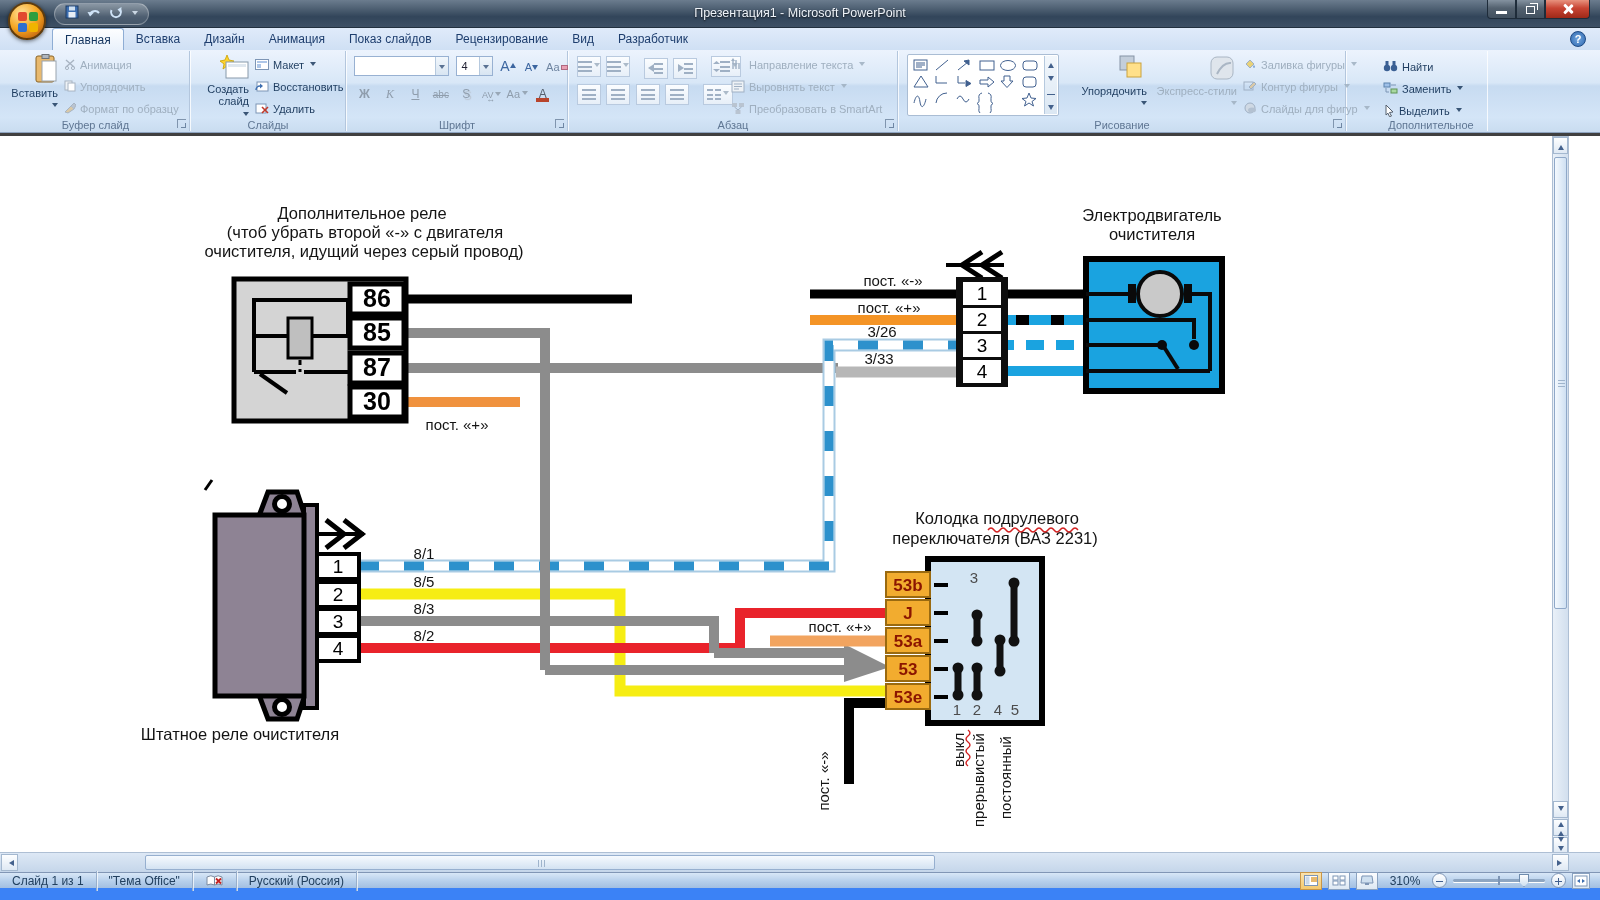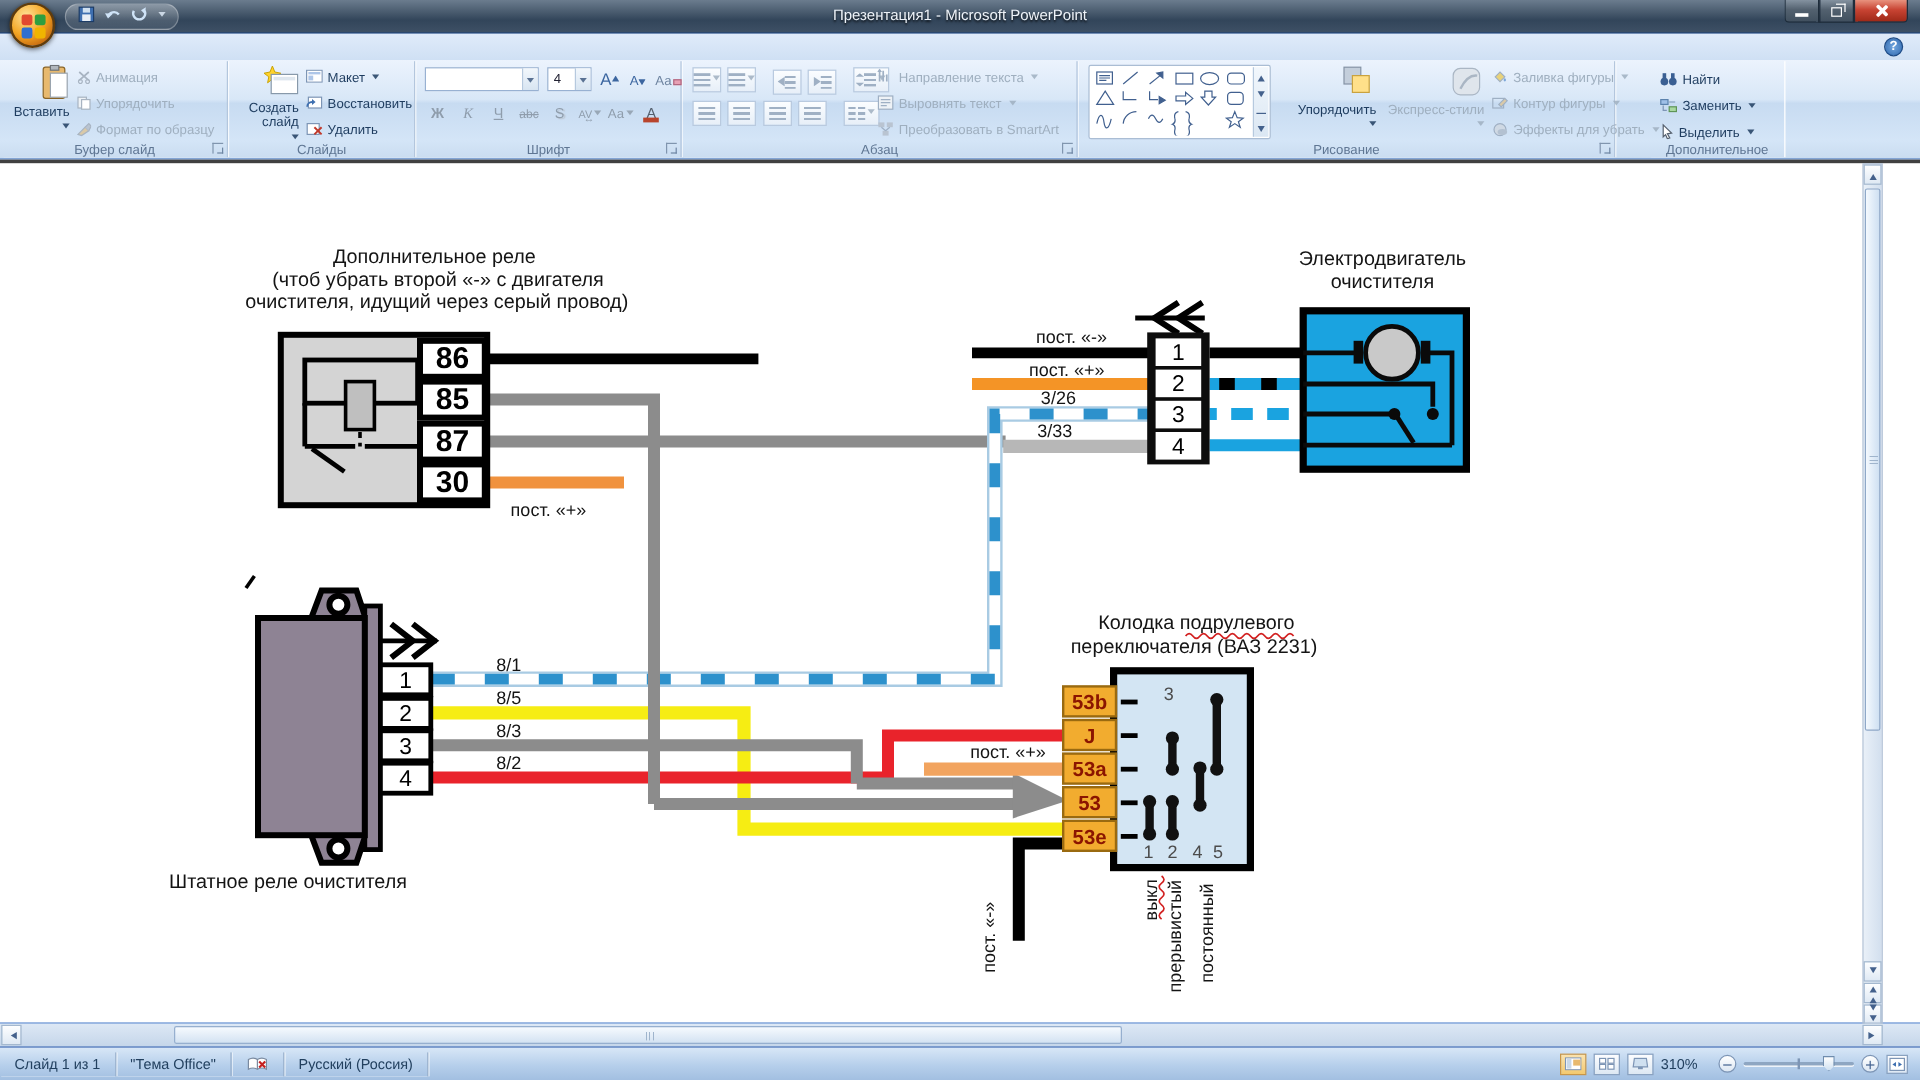--- a/index.html
+++ b/index.html
@@ -86,21 +86,21 @@
  background:repeating-linear-gradient(to bottom,#9fb4cc 0 1px,transparent 1px 3px)}
 .hscroll{position:absolute;left:0;top:852px;width:1600px;height:20px;background:linear-gradient(#dde8f5,#c5d6ea);border-top:1px solid #aebfd4}
 .hs-btn{position:absolute;top:1px;width:17px;height:17px;background:linear-gradient(#fdfeff,#dfe9f4);border:1px solid #a4b8cf;display:flex;align-items:center;justify-content:center}
 .tri-l{width:0;height:0;border:3.5px solid transparent;border-right:5px solid #44618c}
 .tri-r{width:0;height:0;border:3.5px solid transparent;border-left:5px solid #44618c}
 .hs-thumb{position:absolute;left:145px;top:2px;width:790px;height:15px;border:1px solid #96afcf;border-radius:2px;background:linear-gradient(#f6fafe,#d3e2f2)}
 .hs-thumb::after{content:"";position:absolute;left:392px;top:4px;width:7px;height:7px;
  background:repeating-linear-gradient(to right,#9fb4cc 0 1px,transparent 1px 3px)}
 
 
-.statusbar{position:absolute;left:0;top:872px;width:1600px;height:28px;display:flex;align-items:center;
+.statusbar{position:absolute;left:0;top:872px;width:1600px;height:16px;display:flex;align-items:center;
  background:linear-gradient(#d8e7f7,#b6cfeb 55%,#a2bfe1);border-top:1px solid #8196b5;font-size:12px;color:#22405f}
 .st-item{padding:0 12px;height:20px;display:flex;align-items:center;gap:6px;border-right:1px solid #97aecb;box-shadow:1px 0 0 rgba(255,255,255,.7)}
 .st-right{margin-left:auto;display:flex;align-items:center;gap:6px;padding-right:10px}
 .viewbtn{width:22px;height:18px;border:1px solid #8aa2c0;background:linear-gradient(#fcfdff,#dde8f3);display:flex;align-items:center;justify-content:center}
 .viewbtn.active{background:linear-gradient(#fbe3ae,#f3c96f);border-color:#c89648}
 .zoombtn{width:15px;height:15px;border-radius:50%;border:1px solid #7d95b5;background:linear-gradient(#ffffff,#dce7f3);position:relative}
 .zoombtn::before{content:"";position:absolute;left:3px;top:6.5px;width:7px;height:1.8px;background:#41608f}
 .zoombtn.plus::after{content:"";position:absolute;left:5.6px;top:4px;width:1.8px;height:7px;background:#41608f}
 .ztrack{position:relative;width:92px;height:15px}
 .ztrack .line{position:absolute;left:0;top:6px;width:92px;height:3px;background:#8ea6c2;border-radius:2px;box-shadow:0 1px 0 #fff}
@@ -145,20 +145,30 @@
       <div class="wb wb-rest">
           <span class="g-rest"></span>
         </div>
       <div class="wb wb-close">
           <span class="g-x"></span>
         </div>
     </div>
   </div>
 
   <div class="tabrow">
+    <div class="tabs">
+      <div class="tab active">Главная</div>
+      <div class="tab">Вставка</div>
+      <div class="tab">Дизайн</div>
+      <div class="tab">Анимация</div>
+      <div class="tab">Показ слайдов</div>
+      <div class="tab">Рецензирование</div>
+      <div class="tab">Вид</div>
+      <div class="tab">Разработчик</div>
+    </div>
     <div class="helpbtn">?</div>
   </div>
 
   <div class="ribbon">
 
     <div class="group" style="left:2px;width:188px">
       <div class="bigbtn" style="left:6px;top:3px;width:50px">
         <span class="mini"><svg width="24" height="30">
               <rect x="2" y="2" width="18" height="26" rx="2" fill="#e8b96e" stroke="#8a6426"></rect>
               <rect x="8" y="0.5" width="7" height="4" fill="#b0b6bd" stroke="#6d7277"></rect>
@@ -413,21 +423,21 @@
               <path d="M8 9 L13 4 L11 2 L6 7 Z" fill="#d9c9a8" stroke="#9fb0c4"></path>
             </svg></span>
         <span>Контур фигуры</span>
           <span class="dd"></span>
       </div>
       <div class="sbtn dis" style="left:344px;top:48px">
         <span class="mini"><svg width="14" height="12">
               <circle cx="7" cy="6" r="5" fill="#cfd9e4" stroke="#9fb0c4"></circle>
               <ellipse cx="9" cy="8" rx="4" ry="2.5" fill="#b3c1d1"></ellipse>
             </svg></span>
-        <span>Эффекты для убрать</span>
+        <span>Слайды для фигур</span>
           <span class="dd"></span>
       </div>
       <div class="grouplabel">Рисование</div>
       <span class="launcher"></span>
     </div>
 
     <div class="group" style="left:1375px;width:112px;border-right:none">
       <div class="sbtn" style="left:8px;top:6px">
         <span class="mini"><svg width="15" height="12">
               <circle cx="4" cy="8" r="3.2" fill="#3a5f93"></circle>
@@ -707,21 +717,21 @@
             <rect x="1" y="6" width="5" height="4" fill="#fff" stroke="#7d95b5"></rect>
             <rect x="8" y="6" width="5" height="4" fill="#fff" stroke="#7d95b5"></rect>
           </svg>
         </div>
       <div class="viewbtn">
           <svg width="14" height="11">
             <polygon points="2,1 12,1 13,8 1,8" fill="#cfe0f0" stroke="#7d95b5"></polygon>
             <rect x="5" y="8" width="4" height="2" fill="#7d95b5"></rect>
           </svg>
         </div>
-      <span style="width:42px;text-align:left">310%</span>
+      <span style="width:42px;text-align:center">310%</span>
       <div class="zoombtn"></div>
       <div class="ztrack">
         <div class="line"></div>
           <div class="mid"></div>
         <div class="zthumb"></div>
       </div>
       <div class="zoombtn plus"></div>
       <div class="fitbtn"><svg width="16" height="14">
             <rect x="2" y="2" width="12" height="10" fill="#fff" stroke="#7d95b5"></rect>
             <path d="M4 7 L7 5 V9 Z M12 7 L9 5 V9 Z" fill="#3e6fb0"></path>

